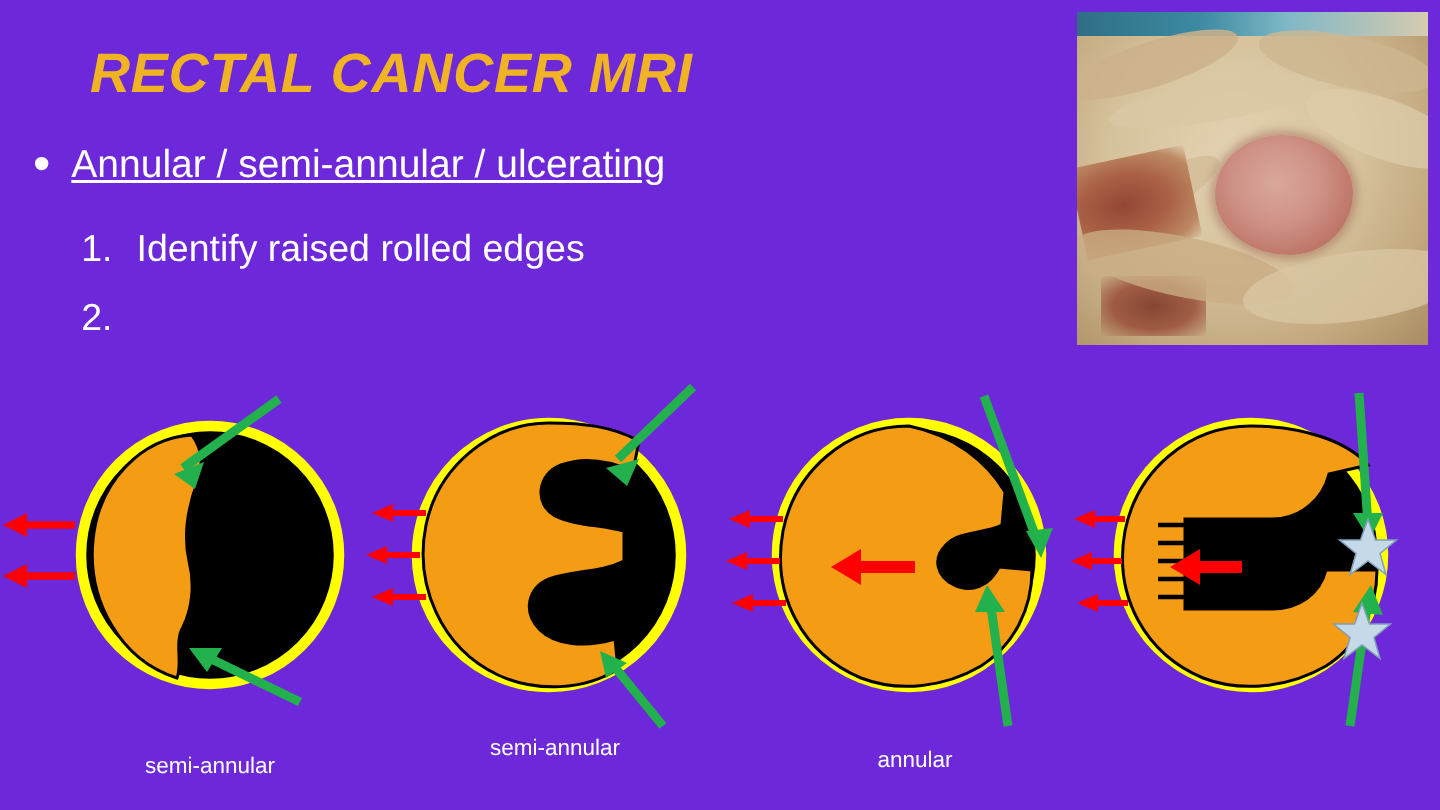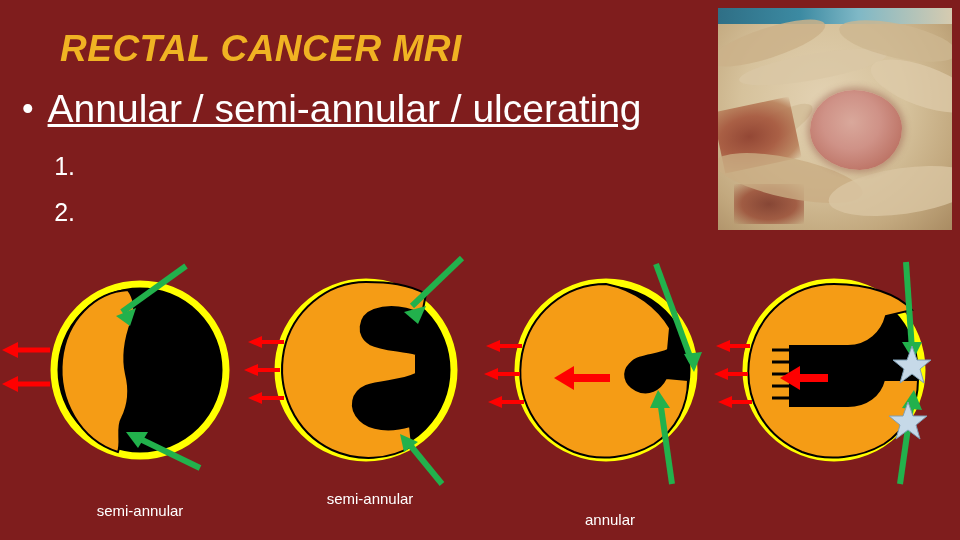--- a/index.html
+++ b/index.html
@@ -1,32 +1,32 @@
 <!DOCTYPE html>
 <html><head>
 <meta charset="utf-8">
 <style>
   html,body{margin:0;padding:0;background:#000;}
   body{width:960px;height:540px;overflow:hidden;font-family:"Liberation Sans",sans-serif;}
-  #slide{position:relative;width:960px;height:540px;background:#7f1d1d;}
+  #slide{position:relative;width:960px;height:540px;background:#6d28d9;}
 
   
   #title{
     position:absolute;left:60px;top:28px;
     font-size:37px;font-style:italic;font-weight:bold;
     color:#f0b323;letter-spacing:.5px;
     font-family:"Liberation Sans",sans-serif;
     white-space:nowrap;
   }
 
   
   #bullet-row{position:absolute;left:22px;top:92px;display:flex;align-items:flex-start;}
   #bullet-dot{color:#ffffff;font-size:33px;line-height:33px;margin-right:14px;}
   #bullet-text{
-    color:#ffffff;font-size:39px;line-height:34px;
+    color:#ffffff;font-size:26px;line-height:34px;
     text-decoration:underline;white-space:nowrap;
   }
 
   
   .num-item{position:absolute;display:flex;color:#ffffff;font-size:25px;white-space:nowrap;}
   .num-item .num{width:40px;text-align:right;margin-right:16px;}
   #num1{left:35px;top:152px;}
   #num2{left:35px;top:198px;}
 
   
@@ -70,20 +70,21 @@
 
   <div id="title">RECTAL CANCER MRI</div>
 
   <div id="bullet-row">
     <span id="bullet-dot">•</span>
     <span id="bullet-text">Annular / semi-annular  / ulcerating</span>
   </div>
 
   <div class="num-item" id="num1">
     <span class="num">1.</span>
+    <span>Identify raised rolled edges</span>
   </div>
   <div class="num-item" id="num2">
     <span class="num">2.</span>
   </div>
 
   <div id="photo">
     <div class="ph-base"></div>
     <div class="ph-sky"></div>
     <div class="ph-fold f1"></div>
     <div class="ph-fold f2"></div>
@@ -188,21 +189,21 @@
         </g>
         <g>
           <line x1="40" y1="124" x2="10" y2="124" stroke="#ff0000" stroke-width="4"></line>
           <polygon points="4,124 18,118 18,130" fill="#ff0000"></polygon>
         </g>
         <g>
           <line x1="44" y1="152" x2="14" y2="152" stroke="#ff0000" stroke-width="4"></line>
           <polygon points="8,152 22,146 22,158" fill="#ff0000"></polygon>
         </g>
       </svg>
-      <div class="caption" style="left:20px;top:261px;width:220px;">annular</div>
+      <div class="caption" style="left:20px;top:248px;width:220px;">annular</div>
     </div>
 
     <div class="fig" style="left:716px;top:0px;">
       <svg width="244" height="240" viewBox="0 0 244 240">
         <circle cx="118" cy="120" r="88" fill="#000000" stroke="#ffff00" stroke-width="7"></circle>
 
         <path d="M 118 34 C 76 34 42 64 34 104 C 26 148 48 186 86 202
                  C 112 212 144 208 168 194 C 190 180 202 156 202 130
                  L 168 130 C 164 146 150 156 132 156 L 74 156 L 74 96
                  L 132 96 C 152 96 166 82 170 66 L 196 60

